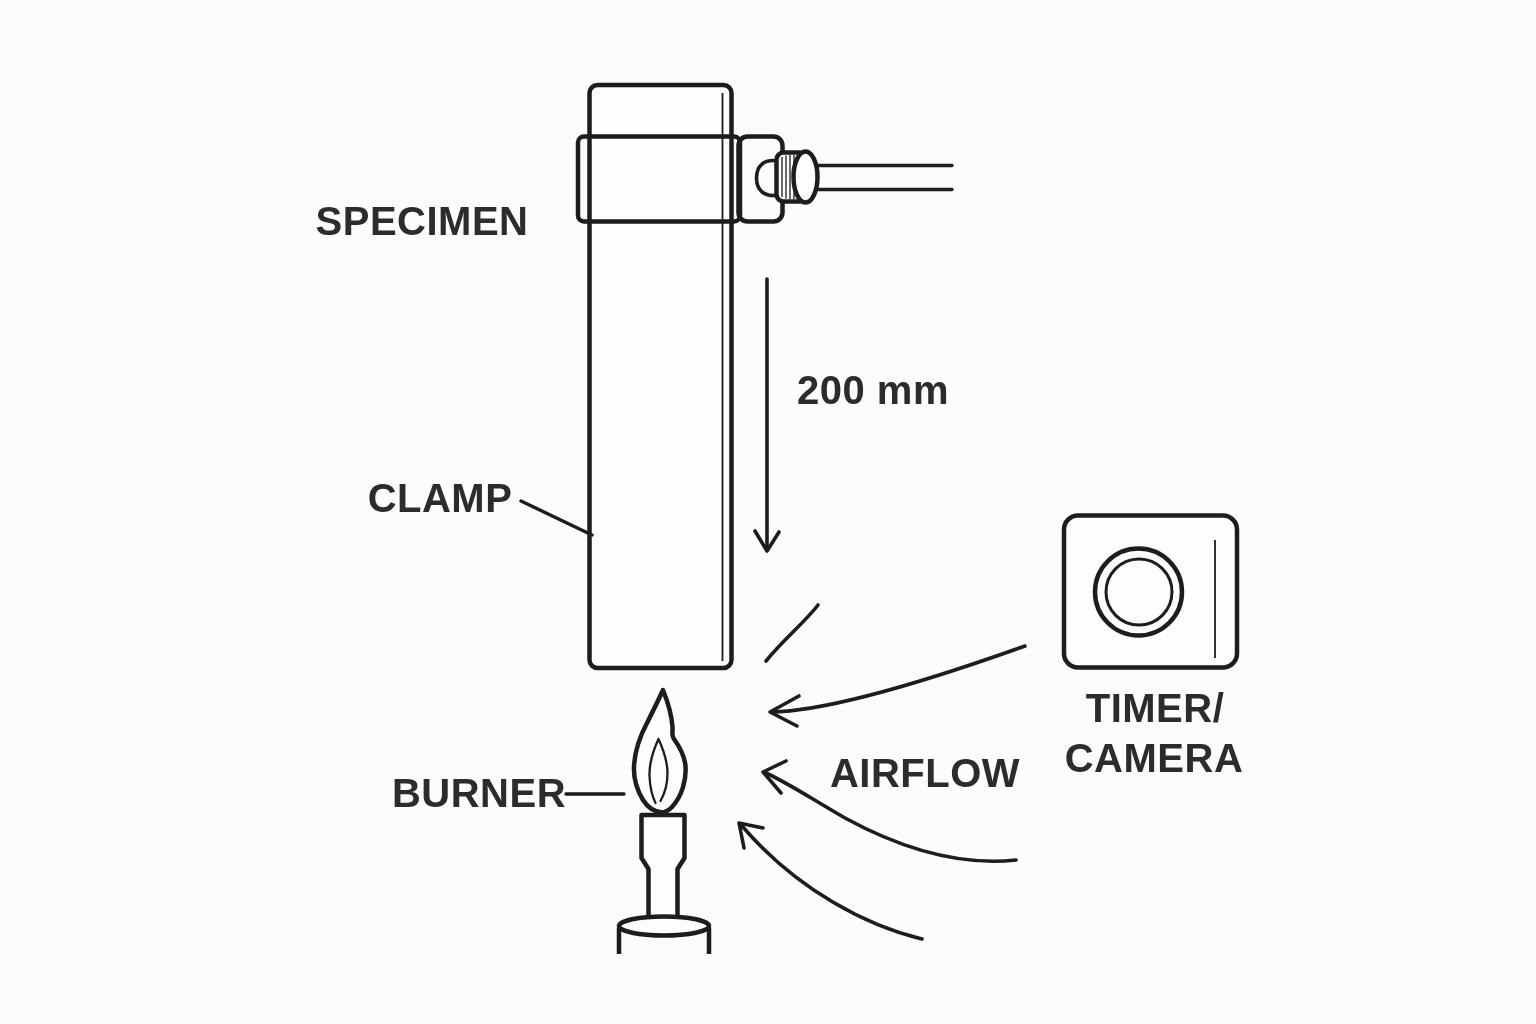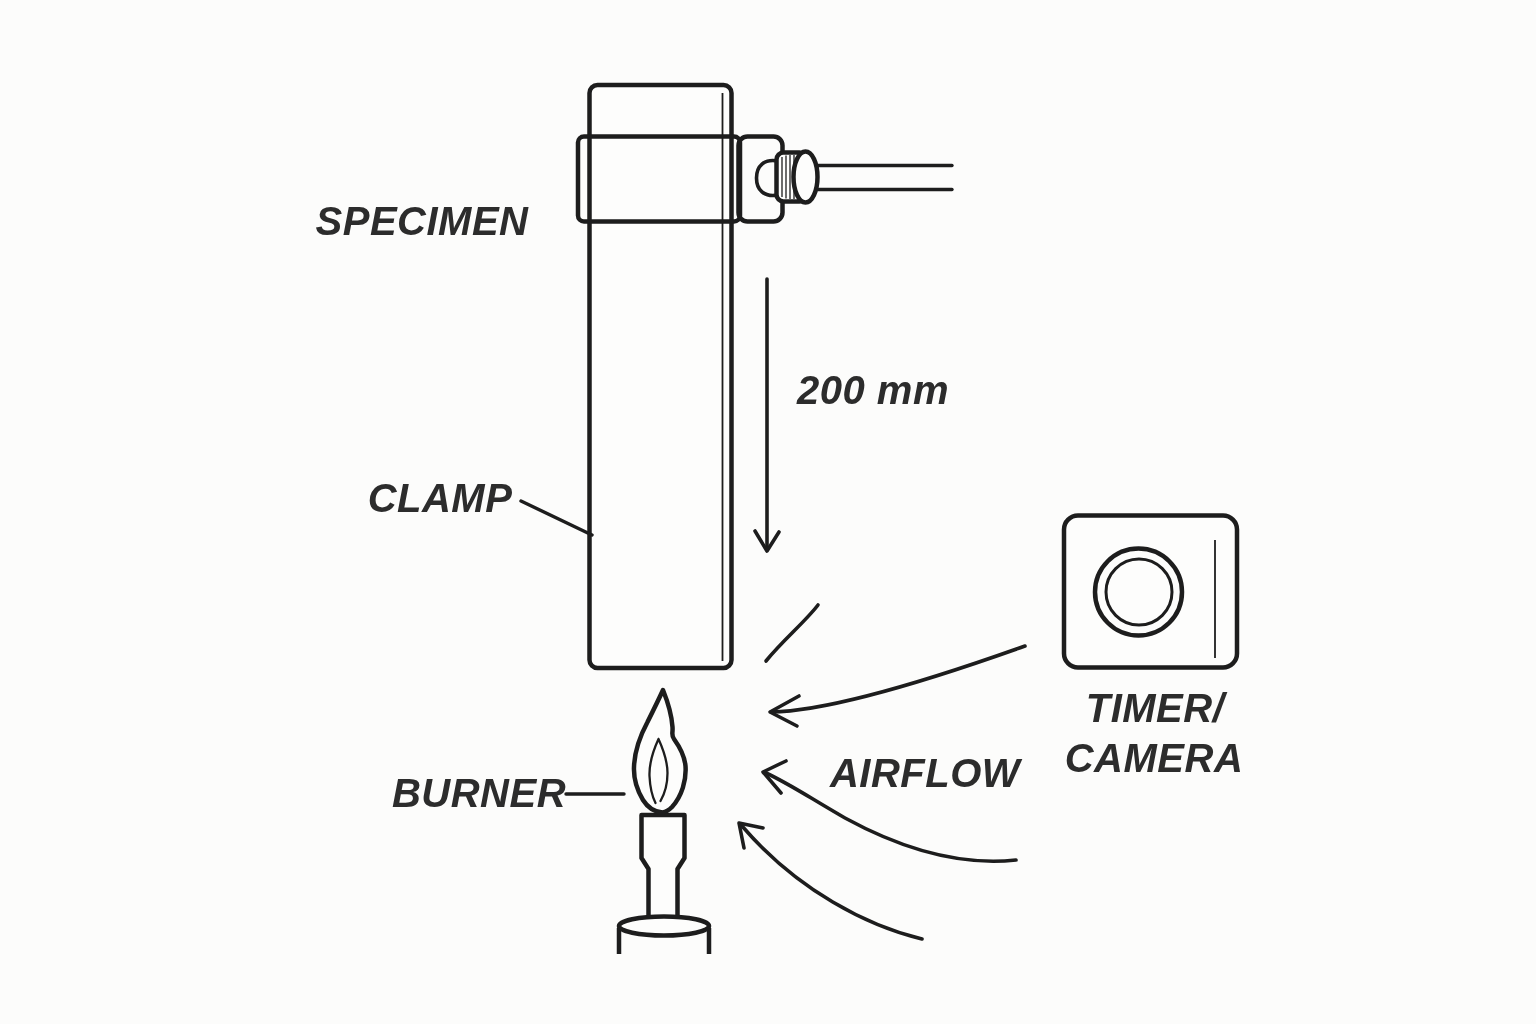--- a/index.html
+++ b/index.html
@@ -7,21 +7,21 @@
     --line: #1d1d1d;
     --text: #2c2c2c;
   }
   * { margin: 0; padding: 0; box-sizing: border-box; }
   html, body {
     width: 1536px; height: 1024px;
     background: var(--background);
     overflow: hidden;
     font-family: "Liberation Sans", sans-serif;
   }
-  .stage { position: relative; width: 1249px; height: 1024px; font-style: italic; }
+  .stage { position: relative; width: 1249px; height: 1024px; }
   svg { display: block; }
   .outline  { fill: #fdfdfc; stroke: var(--line); stroke-width: 4.5; stroke-linejoin: round; }
   .outline-open { fill: none; stroke: var(--line); stroke-width: 4.5; stroke-linejoin: round; }
   .thinline { fill: none; stroke: var(--line); stroke-width: 1.8; }
   .arrow    { fill: none; stroke: var(--line); stroke-width: 3.6; stroke-linecap: round; stroke-linejoin: round; }
   .leader   { fill: none; stroke: var(--line); stroke-width: 3.4; stroke-linecap: round; }
   .label {
     fill: var(--text);
     font-family: "Liberation Sans", sans-serif;
     font-size: 40px;

